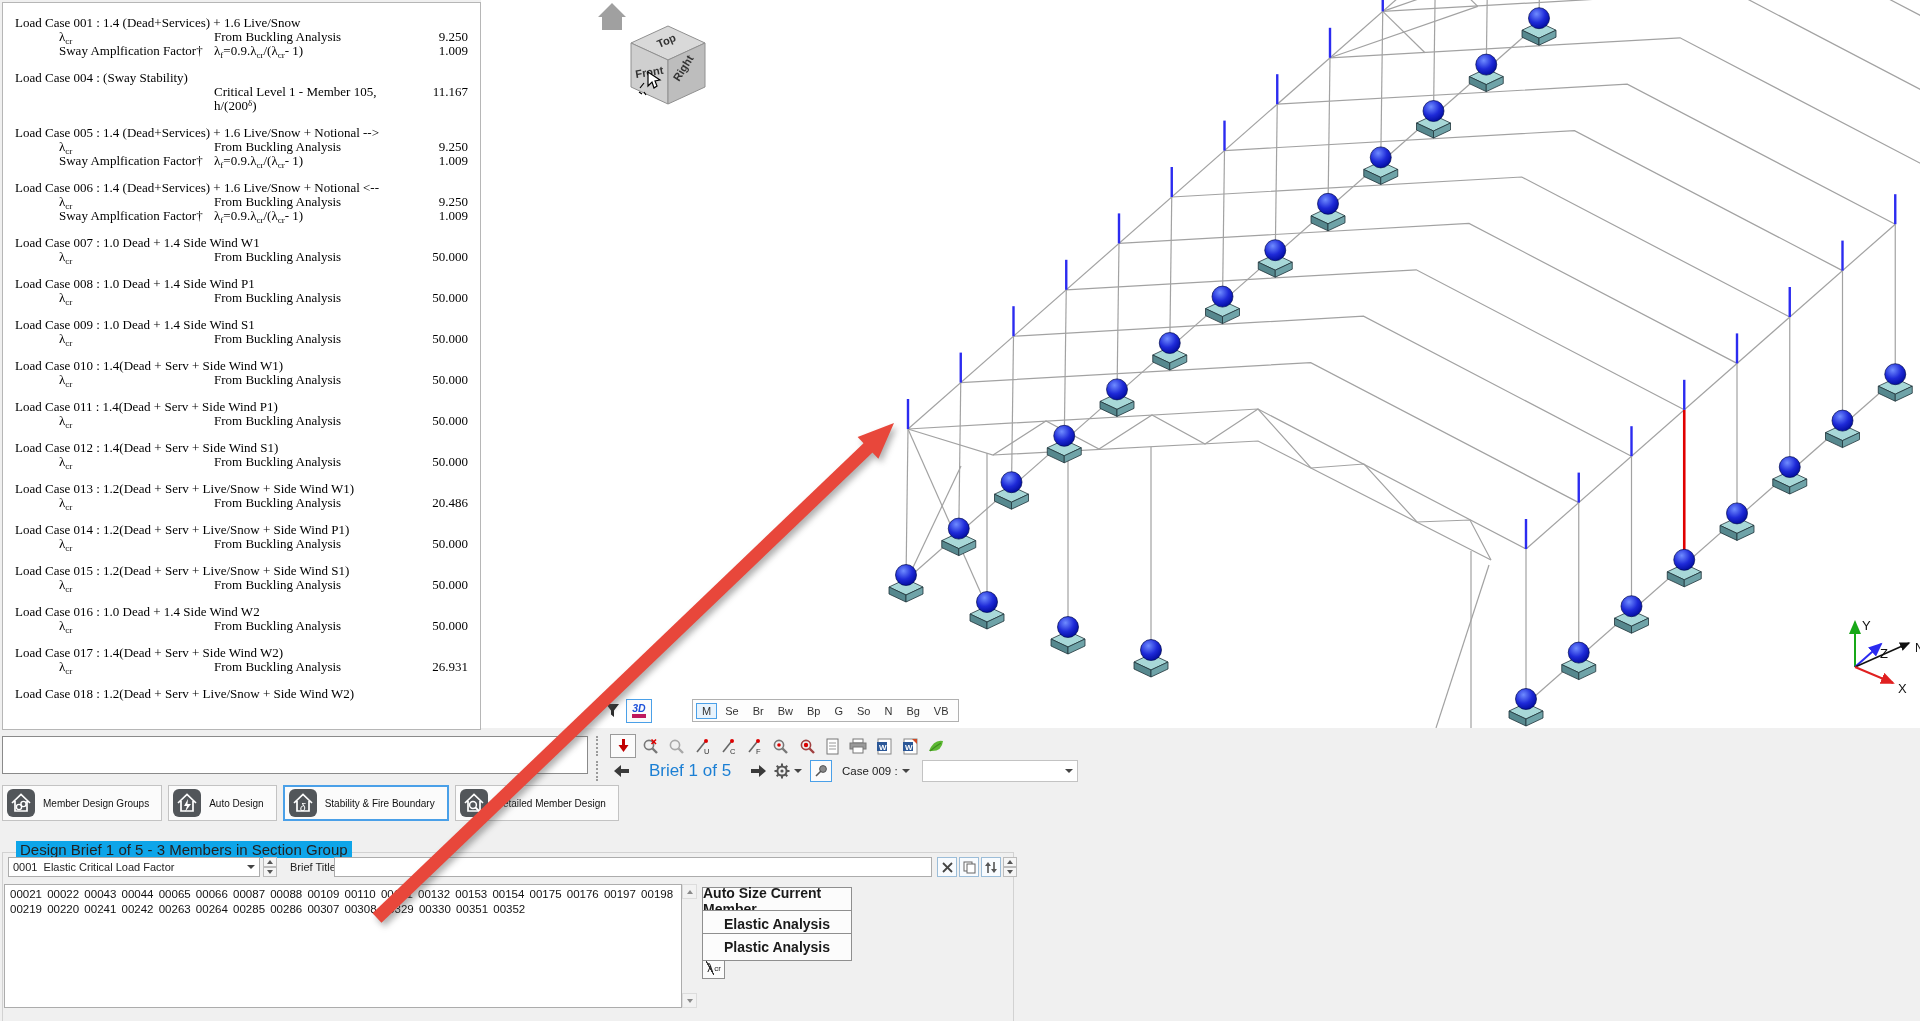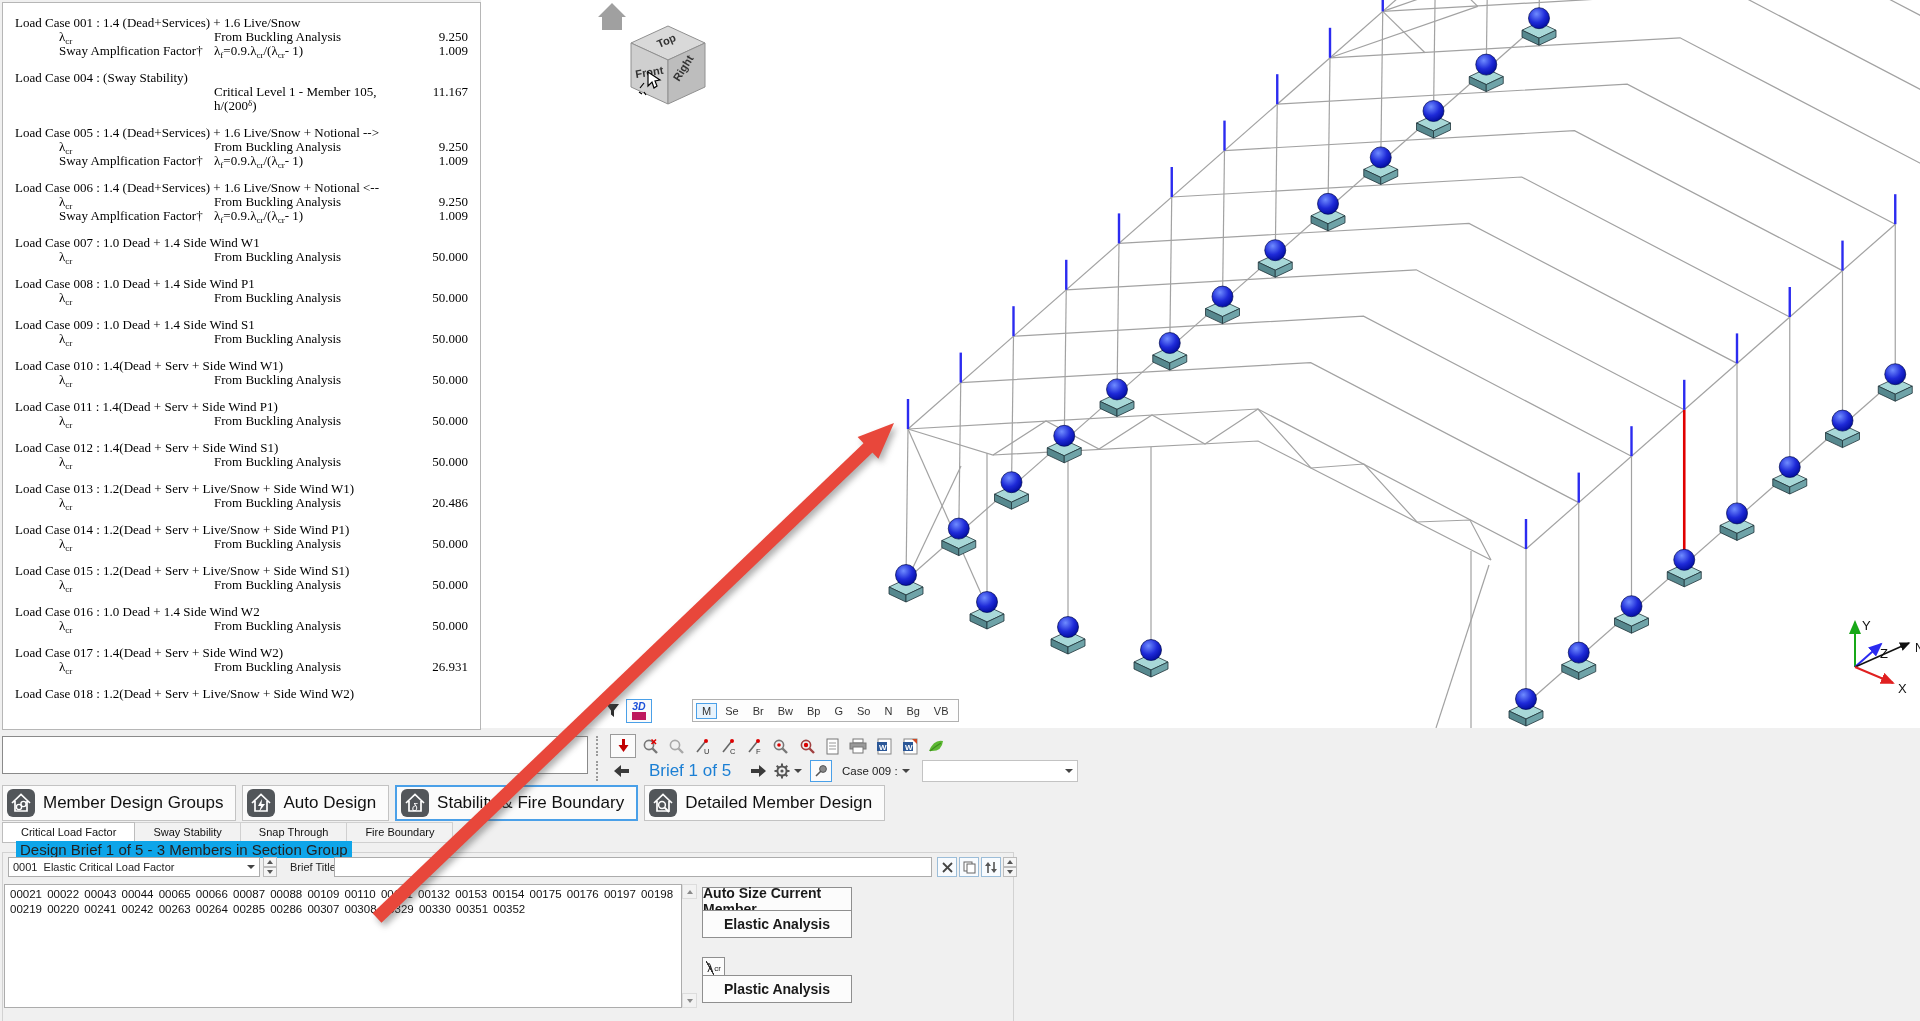--- a/index.html
+++ b/index.html
@@ -40,21 +40,21 @@
   .tbtn.bluebox{border:1px solid #4aa0e8;background:#fbfbfb;}
   .caret{width:0;height:0;border-left:4px solid transparent;border-right:4px solid transparent;border-top:4px solid #444;display:inline-block;}
   #nav-brief{color:#1b7fd4;font-size:17px;width:108px;text-align:center;}
   #case-label{font-size:11.5px;color:#222;margin:0 2px 0 8px;}
   #case-combo{width:150px;height:20px;border:1px solid #c3c3c3;background:#fff;display:flex;align-items:center;justify-content:flex-end;padding-right:4px;}
   
   #tabs{position:absolute;left:2px;top:785px;display:flex;gap:6px;}
   .bigtab{height:36px;display:flex;align-items:center;background:#fbfbfb;border:1px solid #c3c3c3;padding-right:12px;box-sizing:border-box;}
   .bigtab.active{border:2px solid #4aa0e8;}
   .bigtab .ticon{width:30px;height:30px;margin:2px 7px 2px 3px;flex:none;}
-  .bigtab .tlabel{font-size:17px;color:#111;white-space:nowrap;}
+  .bigtab .tlabel{font-size:10px;color:#111;white-space:nowrap;}
   
   #subtabs{position:absolute;left:2px;top:822px;display:flex;height:21px;}
   .subtab{font-size:11px;color:#111;padding:3px 18px 0 18px;background:#f2f2f2;border:1px solid #d0d0d0;border-left:none;white-space:nowrap;}
   .subtab:first-child{border-left:1px solid #d0d0d0;}
   .subtab.active{background:#fff;border-color:#bdbdbd;}
   
   #groupbox{position:absolute;left:2px;top:852px;width:1010px;height:180px;border:1px solid #d2d2d2;}
   #group-label{position:absolute;left:16px;top:841px;background:#0ea5e9;padding:0 4px;font-size:15px;color:#222;}
   #brief-combo{position:absolute;left:8px;top:857px;width:252px;height:20px;border:1px solid #acacac;background:#fff;
                font-size:11px;display:flex;align-items:center;white-space:pre;padding-left:4px;box-sizing:border-box;}
@@ -509,21 +509,21 @@
     </svg>
   </div>
 
   <div id="row0">
     <span class="tbtn">
       <svg width="15" height="15" viewBox="0 0 15 15">
           <polygon points="1,1 14,1 9,7.5 9,14 6,11.5 6,7.5" fill="#2a2a2a"></polygon>
         </svg>
     </span>
     <span class="tbtn bluebox" style="margin-left:2px;">
-      <span style="font-size:10.5px;font-weight:bold;font-style:italic;color:#1b4fd8;border-bottom:8px solid #be185d;line-height:11px;">3D</span>
+      <span style="font-size:10.5px;font-weight:bold;font-style:italic;color:#1b4fd8;border-bottom:4px solid #be185d;line-height:11px;">3D</span>
     </span>
   </div>
   <div id="filter-group">
       <span class="fbtn sel">M</span>
       <span class="fbtn">Se</span>
       <span class="fbtn">Br</span>
       <span class="fbtn">Bw</span>
       <span class="fbtn">Bp</span>
       <span class="fbtn">G</span>
       <span class="fbtn">So</span>
@@ -700,26 +700,20 @@
         <svg class="ticon" viewBox="0 0 30 30">
           <rect x="1" y="1" width="28" height="28" rx="6" fill="#52565a"></rect>
           <path d="M6,15 L15,6.5 L24,15 M9,13 V23 H21 V13" fill="none" stroke="#fff" stroke-width="1.7"></path>
           <circle cx="14" cy="17" r="3.4" fill="none" stroke="#fff" stroke-width="1.5"></circle>
           <line x1="16.5" y1="19.5" x2="21" y2="24" stroke="#fff" stroke-width="1.8"></line>
         </svg>
         <span class="tlabel">Detailed Member Design</span>
       </div>
     </div>
 
-  <div id="subtabs">
-      <div class="subtab active">Critical Load Factor</div>
-      <div class="subtab">Sway Stability</div>
-      <div class="subtab">Snap Through</div>
-      <div class="subtab">Fire Boundary</div>
-    </div>
 
   <div id="groupbox"></div>
   <div id="group-label">Design Brief 1 of 5  - 3 Members in Section Group</div>
 
   <div id="brief-combo">
     <span>0001  Elastic Critical Load Factor</span>
     <span class="caret"></span>
   </div>
   <div class="spinner" style="left:263px;top:857px;">
     <div>
@@ -775,14 +769,14 @@
     <span class="lam">λ</span>
       <sub>cr</sub>
   </div>
 
   <svg id="arrow-svg" width="1920" height="1021" viewBox="0 0 1920 1021">
       <line x1="377" y1="918" x2="870.886143673655" y2="445.1302879720324" stroke="#e8473b" stroke-width="13"></line>
       <polygon points="894,423 878.3704841197522,458.73119412151067 857.6233391459717,437.0619538155623" fill="#e8473b"></polygon>
     </svg>
 <div class="action-btn" style="top: 887px;">Auto Size Current Member</div>
     <div class="action-btn" style="top: 910px;">Elastic Analysis</div>
-    <div class="action-btn" style="top: 975px;">Plastic Analysis</div>
+    <div class="action-btn" style="top: 933px;">Plastic Analysis</div>
   </div>
 
 </body></html>

